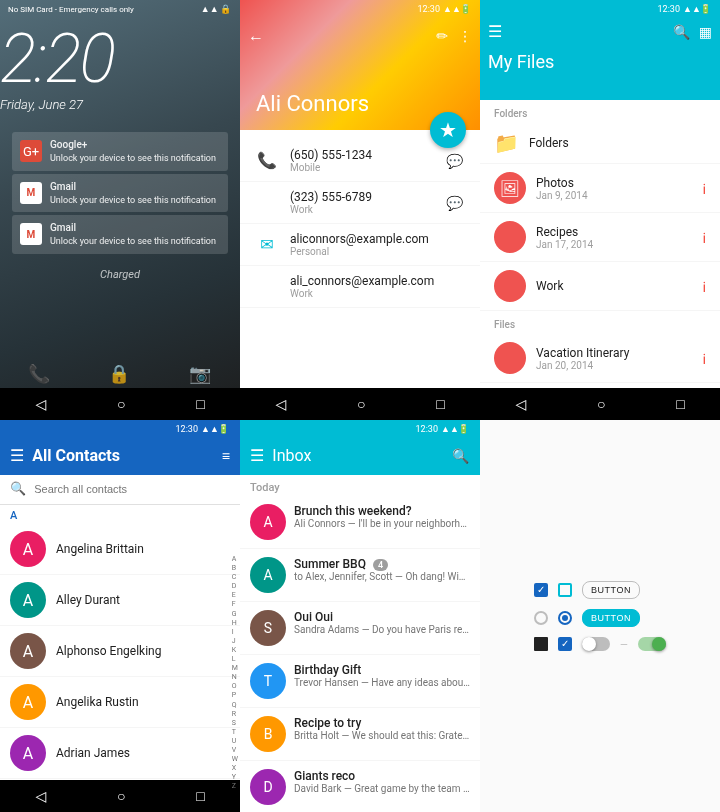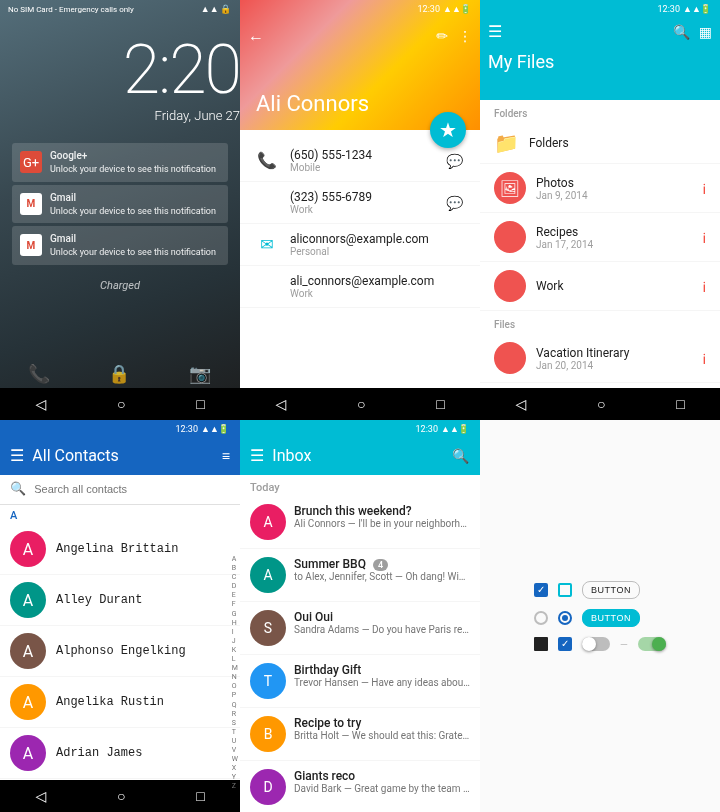--- a/index.html
+++ b/index.html
@@ -32,34 +32,34 @@
     }
     .lock-screen .status-bar {
       display: flex;
       justify-content: space-between;
       align-items: center;
       padding: 4px 8px;
       font-size: 9px;
       color: #fff;
     }
     .lock-time {
-      text-align: right;
-      margin-top: 18px;
+      text-align: left;
+      margin-top: 7px;
+      font-style: italic;
     }
     .lock-time .time {
       font-size: 68px;
       font-weight: 200;
       line-height: 1;
       letter-spacing: -2px;
     }
     .lock-time .date {
       font-size: 13px;
       margin-top: 4px;
       font-weight: 300;
-      padding-left: 18px;
     }
     .lock-notifications {
       margin: 20px 12px 0;
       display: flex;
       flex-direction: column;
       gap: 3px;
     }
     .lock-notif {
       background: rgba(255,255,255,0.15);
       border-radius: 3px;
@@ -282,21 +282,21 @@
       font-size: 9px;
       color: #fff;
       gap: 3px;
     }
     .contacts-header-row {
       display: flex;
       align-items: center;
       justify-content: space-between;
       padding: 8px 0 10px;
     }
-    .contacts-title { color: #fff; font-size: 16px; font-weight: 400; }
+    .contacts-title { color: #fff; font-size: 16px; font-weight: 700; }
     .contacts-search {
       display: flex;
       align-items: center;
       gap: 8px;
       padding: 6px 10px 8px;
       border-bottom: 1px solid #e0e0e0;
     }
     .contacts-search input {
       border: none;
       outline: none;
@@ -334,21 +334,21 @@
       border-radius: 50%;
       overflow: hidden;
       flex-shrink: 0;
       background: #bdbdbd;
       display: flex;
       align-items: center;
       justify-content: center;
       font-size: 16px;
       color: #fff;
     }
-    .contacts-item-name { font-size: 12px; color: #212121; font-family: Liberation Mono, monospace; }
+    .contacts-item-name { font-size: 12px; color: #212121; }
 
     
     .inbox-screen {
       background: #fff;
     }
     .inbox-header {
       background: #00bcd4;
       padding: 0 10px;
     }
     .inbox-status-bar {

